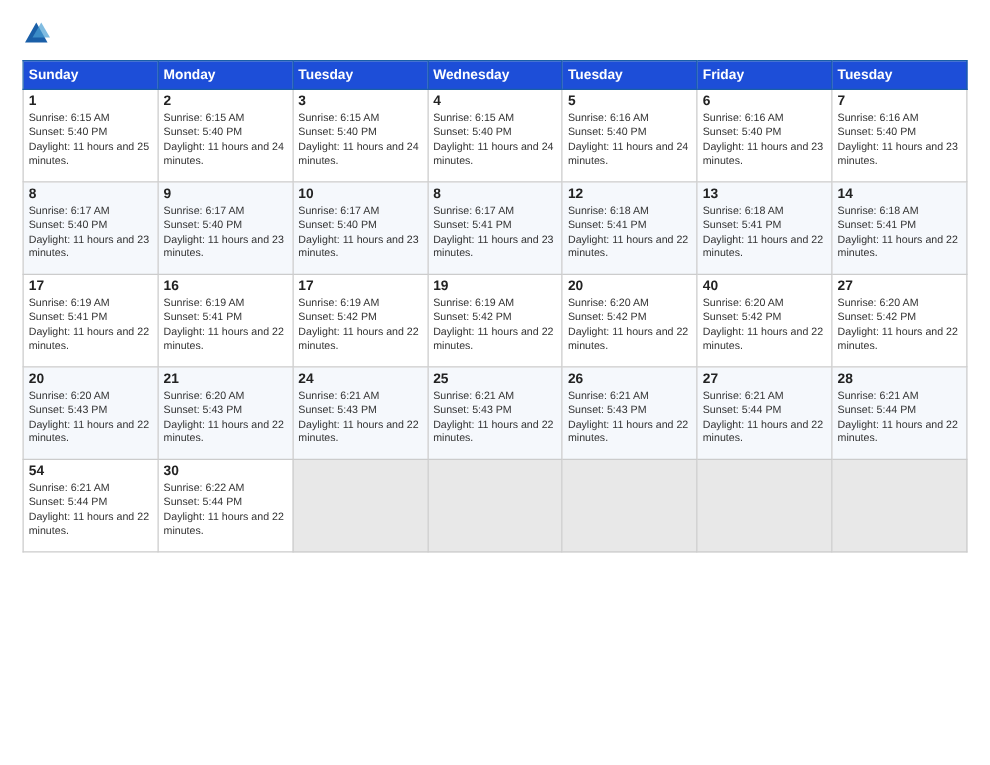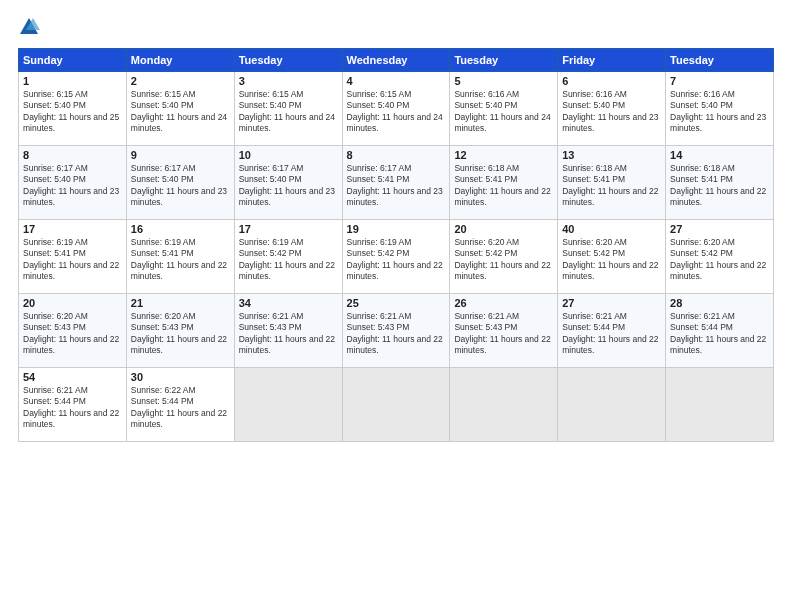--- a/index.html
+++ b/index.html
@@ -227,21 +227,21 @@
         <tr>
           <td>
         <span class="day-num">20</span>
         <span class="cell-text">Sunrise: 6:20 AM<br>Sunset: 5:43 PM<br>Daylight: 11 hours and 22 minutes.</span>
       </td>
           <td>
         <span class="day-num">21</span>
         <span class="cell-text">Sunrise: 6:20 AM<br>Sunset: 5:43 PM<br>Daylight: 11 hours and 22 minutes.</span>
       </td>
           <td>
-        <span class="day-num">34</span>
+        <span class="day-num">24</span>
         <span class="cell-text">Sunrise: 6:21 AM<br>Sunset: 5:43 PM<br>Daylight: 11 hours and 22 minutes.</span>
       </td>
           <td>
         <span class="day-num">25</span>
         <span class="cell-text">Sunrise: 6:21 AM<br>Sunset: 5:43 PM<br>Daylight: 11 hours and 22 minutes.</span>
       </td>
           <td>
         <span class="day-num">26</span>
         <span class="cell-text">Sunrise: 6:21 AM<br>Sunset: 5:43 PM<br>Daylight: 11 hours and 22 minutes.</span>
       </td>

